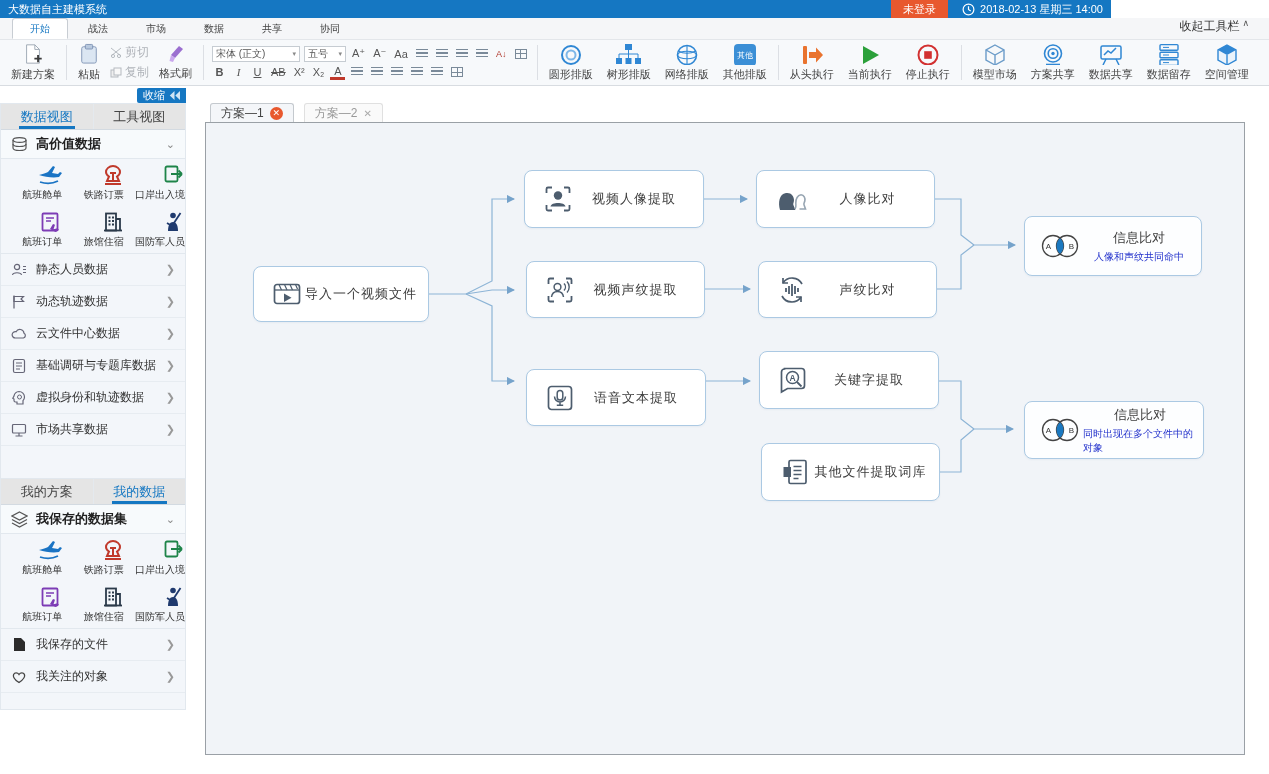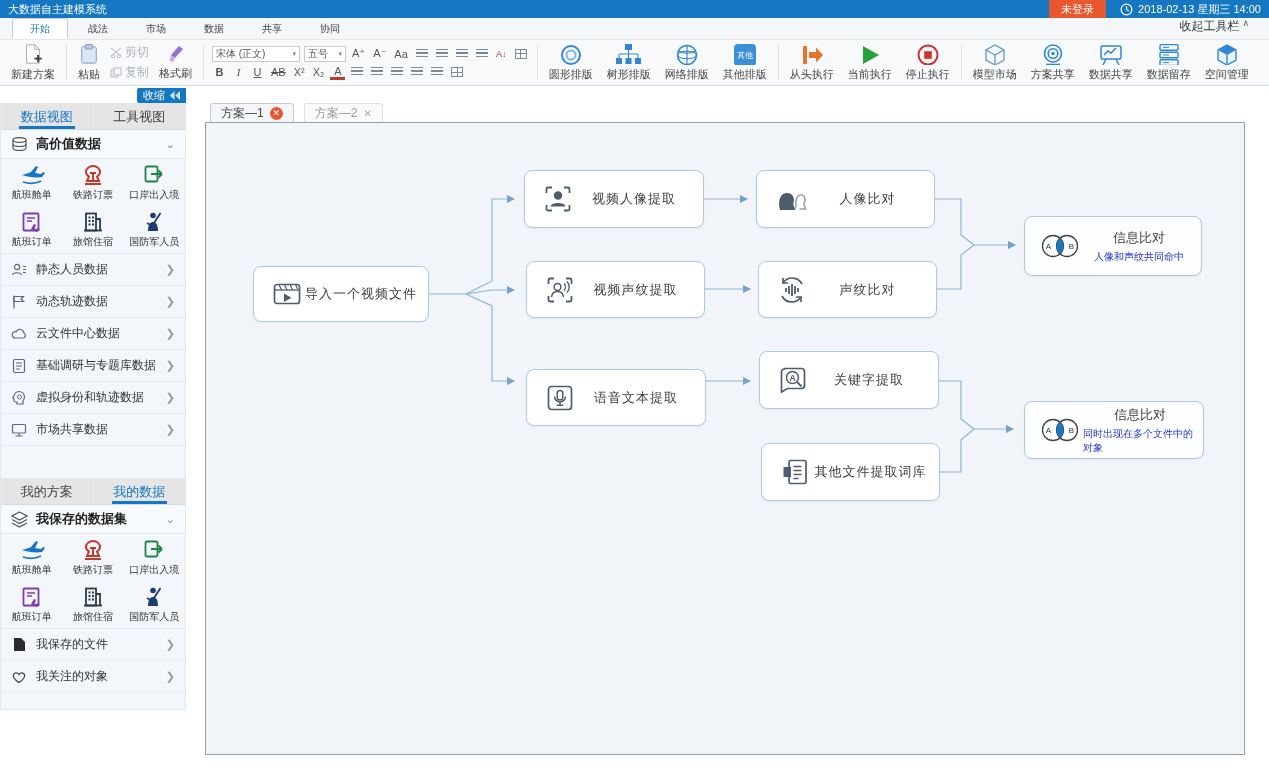--- a/index.html
+++ b/index.html
@@ -1,18 +1,18 @@
 <!DOCTYPE html>
 <html><head>
 <meta charset="utf-8">
 <style>
 *{box-sizing:border-box;margin:0;padding:0}
 html,body{width:1269px;height:774px;font-family:"Liberation Sans","DejaVu Sans",sans-serif;background:#fff;overflow:hidden;position:relative}
 
-.titlebar{position:absolute;left:0;top:0;width:1269px;height:18px;background:#1577c2;display:flex;align-items:center;color:#fff;font-size:11px}
+.titlebar{position:absolute;left:0;top:0;width:1111px;height:18px;background:#1577c2;display:flex;align-items:center;color:#fff;font-size:11px}
 .titlebar .ttl{padding-left:8px}
 .titlebar .right{margin-left:auto;display:flex;align-items:center;height:100%}
 .badge-login{background:#e8582e;color:#fff;height:100%;display:flex;align-items:center;padding:0 12px;margin-right:14px;font-size:11px}
 .dt{display:flex;align-items:center;gap:5px;padding-right:8px}
 
 .menubar{position:absolute;left:0;top:18px;width:1269px;height:22px;background:#f5f6f8;display:flex;align-items:flex-end;border-bottom:1px solid #e3e6ea}
 .mtab{width:56px;height:21px;display:flex;align-items:center;justify-content:center;font-size:10px;color:#444;margin-left:2px;border:1px solid transparent}
 .mtab:first-child{margin-left:12px}
 .mtab.active{background:#fff;border:1px solid #c8cdd3;border-bottom:1px solid #fff;border-radius:3px 3px 0 0;color:#1577c2}
 .collapse-tb{margin-left:auto;margin-right:20px;font-size:12px;color:#333;display:flex;align-items:flex-start;gap:3px;height:100%;cursor:default}
@@ -44,21 +44,21 @@
 .panelA{top:15px;height:429px}
 .panelB{top:390px;height:232px}
 .vtabs{display:flex;height:26px;border-bottom:1px solid #d3dae1;background:#e5e5e5}
 .vtab{flex:1;display:flex;align-items:center;justify-content:center;font-size:13px;color:#444;position:relative}
 .vtab.active{color:#1577c2}
 .vtab.active::after{content:"";position:absolute;left:18px;right:18px;bottom:0;height:3px;background:#1577c2}
 .vtab+.vtab{border-left:1px solid #e4e9ee}
 .secthead{height:29px;display:flex;align-items:center;gap:8px;padding:0 10px;font-size:13px;color:#222;font-weight:bold;border-bottom:1px solid #e2e8ee;background:#f7fafc}
 .secthead .chev{margin-left:auto;font-weight:normal;color:#888;font-size:11px}
 .dgrid{display:grid;grid-template-columns:1fr 1fr 1fr;height:95px;border-bottom:1px solid #e2e8ee;background:#f3f6fa}
-.dcell{display:flex;flex-direction:column;align-items:center;justify-content:center;gap:2px}
+.dcell{display:flex;flex-direction:column;align-items:flex-end;justify-content:center;gap:2px}
 .dcell .dl{font-size:10px;color:#333;white-space:nowrap}
 .cat{height:32px;display:flex;align-items:center;gap:9px;padding:0 10px;font-size:12px;color:#333;border-bottom:1px solid #e7ecf1;background:#f3f6fa}
 .cat .arrow{margin-left:auto;color:#999;font-size:11px}
 .cat .cicon{width:16px;display:flex;justify-content:center}
 
 .ctabs{position:absolute;left:210px;top:103px;height:19px;display:flex;align-items:flex-end;gap:10px}
 .ctab{height:19px;display:flex;align-items:center;gap:6px;font-size:12px;padding:0 10px;border:1px solid #e0e0e0;border-bottom:none;border-radius:3px 3px 0 0;background:#fafafa;color:#999}
 .ctab.active{background:#f4f6f9;border-color:#c4c9ce;color:#444}
 .closeA{width:13px;height:13px;border-radius:50%;background:#e8582e;color:#fff;font-size:9px;display:flex;align-items:center;justify-content:center;line-height:1}
 .closeB{color:#aaa;font-size:10px}

